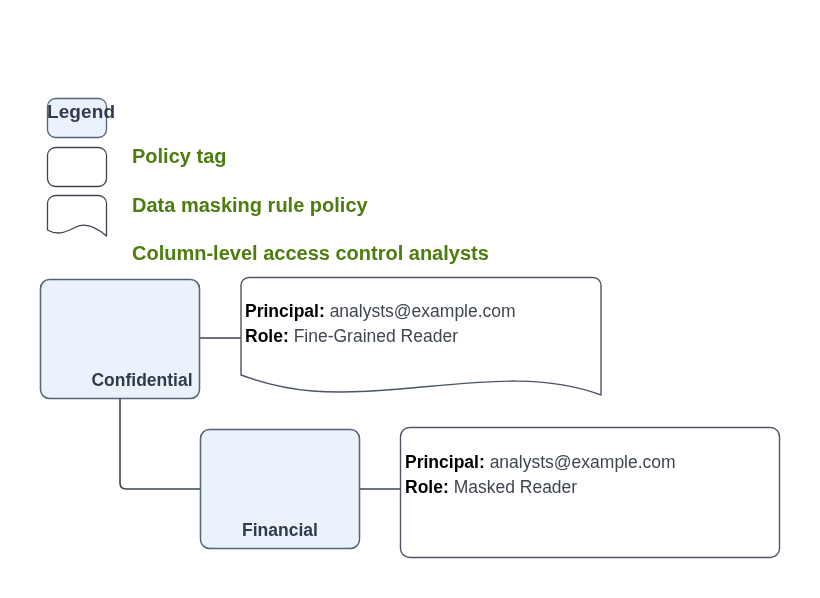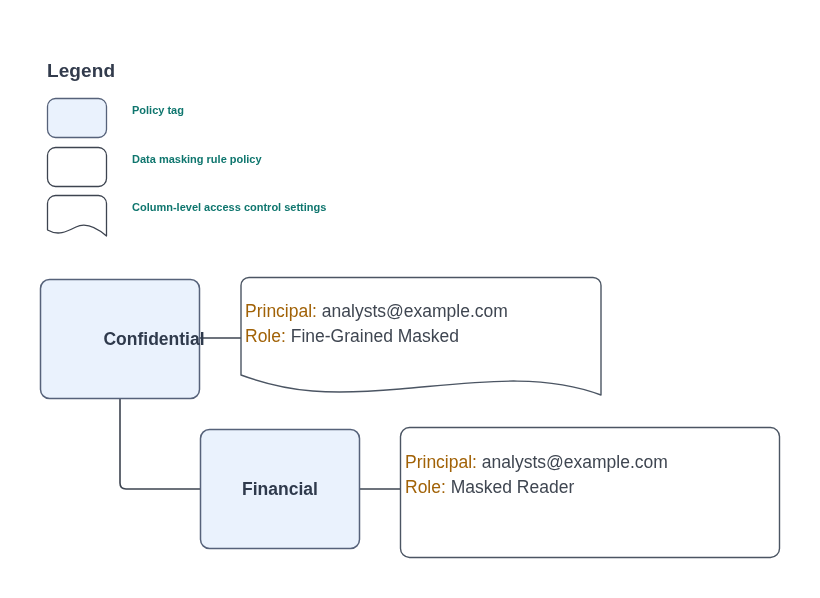--- a/index.html
+++ b/index.html
@@ -15,71 +15,71 @@
     font-family: "Liberation Sans", sans-serif;
     color: #2f3a४0;
   }
   #canvas {
     position: absolute;
     left: 0;
     top: 0;
     width: 820px;
     height: 598px;
   }
-  .abs { position: absolute; }
+  .abs { position: absolute; margin-top: 41px; }
 
   
   #legend-title {
     left: 47px;
     top: 60px;
     font-size: 19px;
     font-weight: bold;
     color: #323b4c;
     letter-spacing: 0.1px;
   }
   .legend-label {
-    font-size: 11px;
+    font-size: 20px;
     font-weight: bold;
-    color: #0f766e;
+    color: #4d7c0f;
     left: 132px;
     white-space: nowrap;
   }
   #legend-label-0 { top: 104px; }
   #legend-label-1 { top: 153px; }
   #legend-label-2 { top: 201px; }
 
   
   .node {
     display: flex;
     align-items: center;
     justify-content: center;
     box-sizing: border-box;
     border-radius: 8px;
     font-size: 17.5px;
     font-weight: bold;
     color: #2f3a4c;
   }
   #node-confidential {
-    left: 52px; top: 279px;
+    left: 40px; top: 279px;
     width: 192px; height: 120px; padding-left: 12px;
   }
   #node-financial {
     left: 200px; top: 429px;
     width: 160px; height: 120px;
   }
 
   
   .callout-text {
     position: absolute;
     font-size: 17.5px;
     line-height: 25px;
     color: #3f4651;
     white-space: nowrap;
   }
-  .callout-text b { color: #a16207; font-weight: normal; }
+  .callout-text b { color: #000000; font-weight: bold; }
 
   #callout-confidential-text { left: 245px; top: 299px; }
   #callout-financial-text   { left: 405px; top: 450px; }
 </style>
 </head>
 <body>
 
 <svg id="canvas" viewBox="0 0 820 598">
 
   <rect x="47.5" y="98.5" width="59" height="39" rx="8" ry="8" fill="#eaf2fd" stroke="#56627a" stroke-width="1.3"></rect>
@@ -112,34 +112,34 @@
 
   <rect x="400.5" y="427.5" width="379" height="130" rx="9" ry="9" fill="#ffffff" stroke="#4b5563" stroke-width="1.4"></rect>
 </svg>
 
 <div class="abs" id="legend-title">Legend</div>
 
 <div class="abs legend-label" id="legend-label-0">Policy tag</div>
 
 <div class="abs legend-label" id="legend-label-1">Data masking rule policy</div>
 
-<div class="abs legend-label" id="legend-label-2">Column-level access control settings</div>
+<div class="abs legend-label" id="legend-label-2">Column-level access control analysts</div>
 
 <div class="abs node" id="node-confidential">Confidential</div>
 
 <div class="abs node" id="node-financial">Financial</div>
 
 <div class="callout-text" id="callout-confidential-text">
   <div>
     <b>Principal:</b>
     <span>analysts@example.com</span>
   </div>
   <div>
     <b>Role:</b>
-    <span>Fine-Grained Masked</span>
+    <span>Fine-Grained Reader</span>
   </div>
 </div>
 
 <div class="callout-text" id="callout-financial-text">
   <div>
     <b>Principal:</b>
     <span>analysts@example.com</span>
   </div>
   <div>
     <b>Role:</b>

